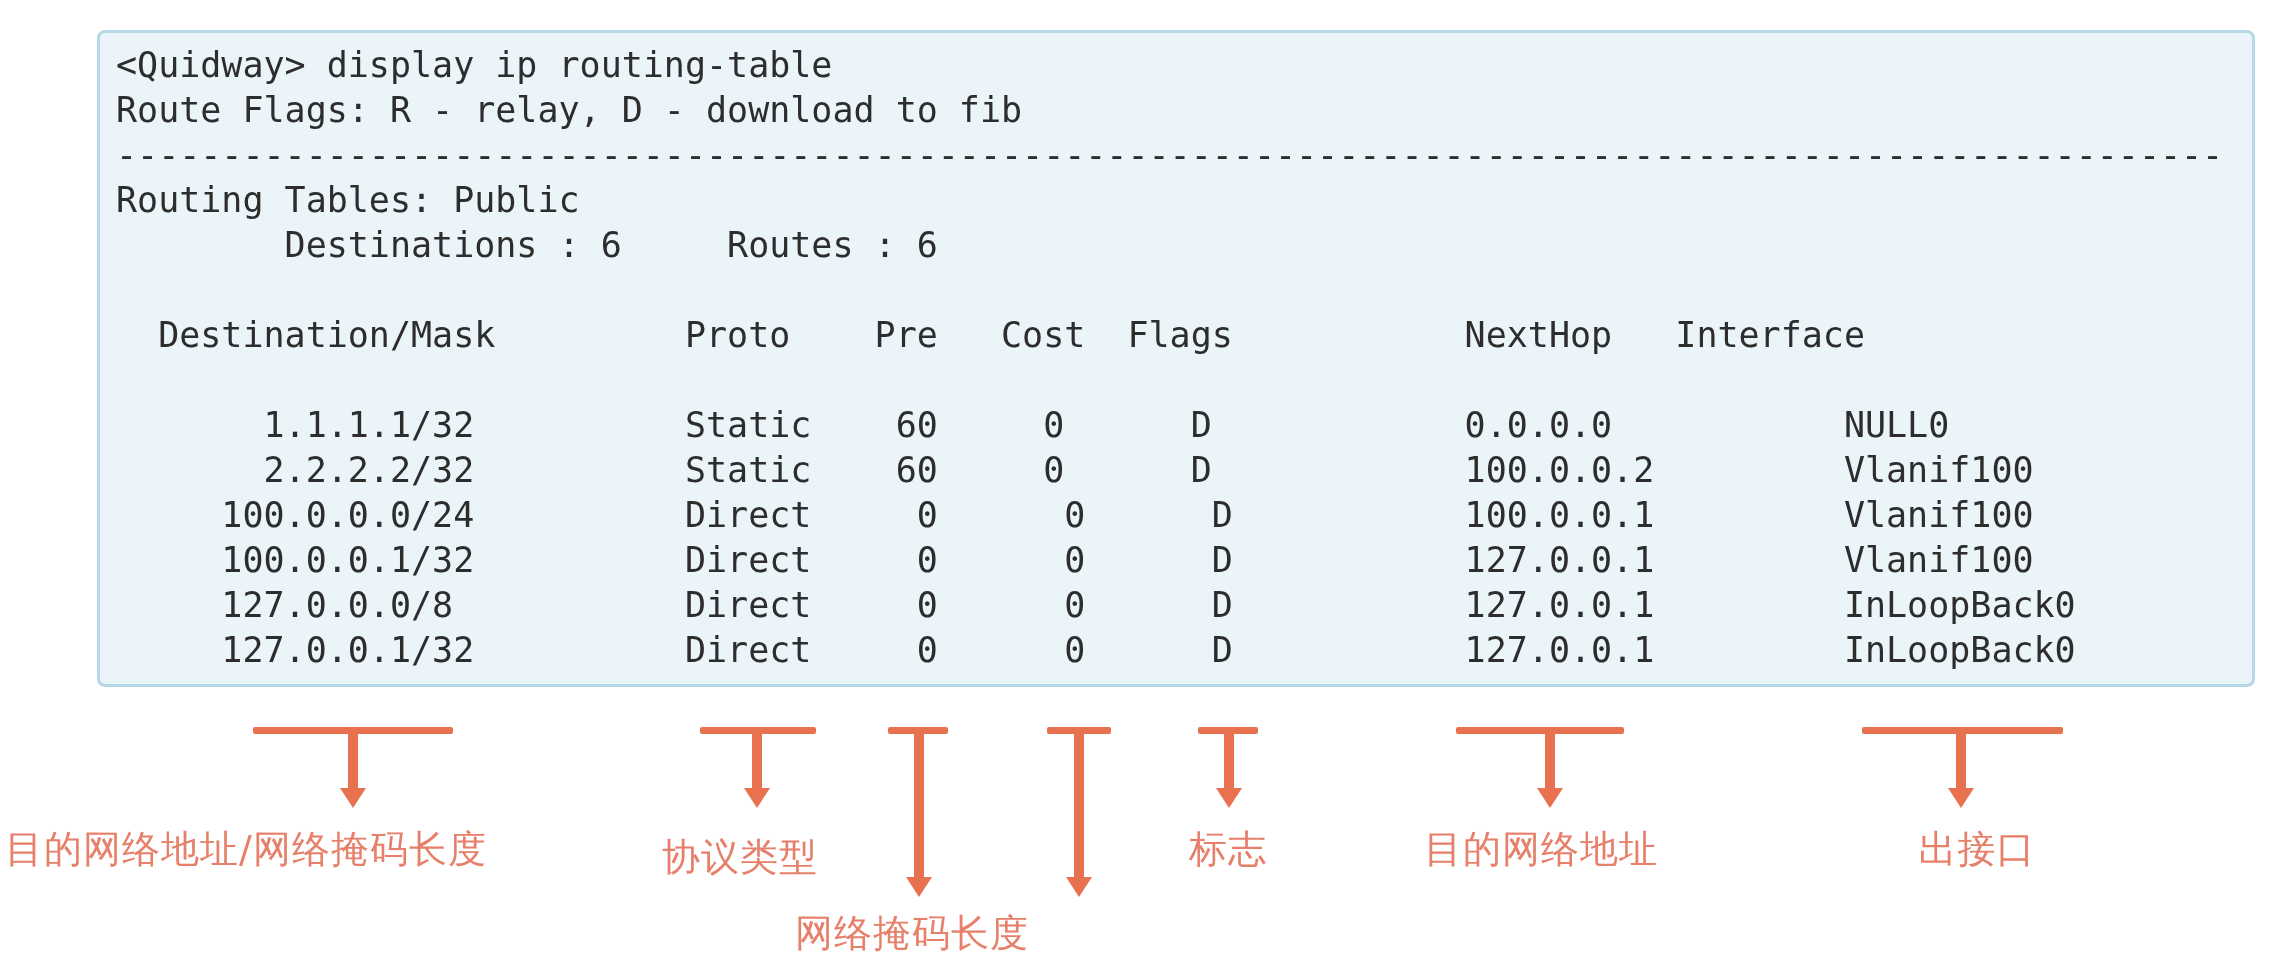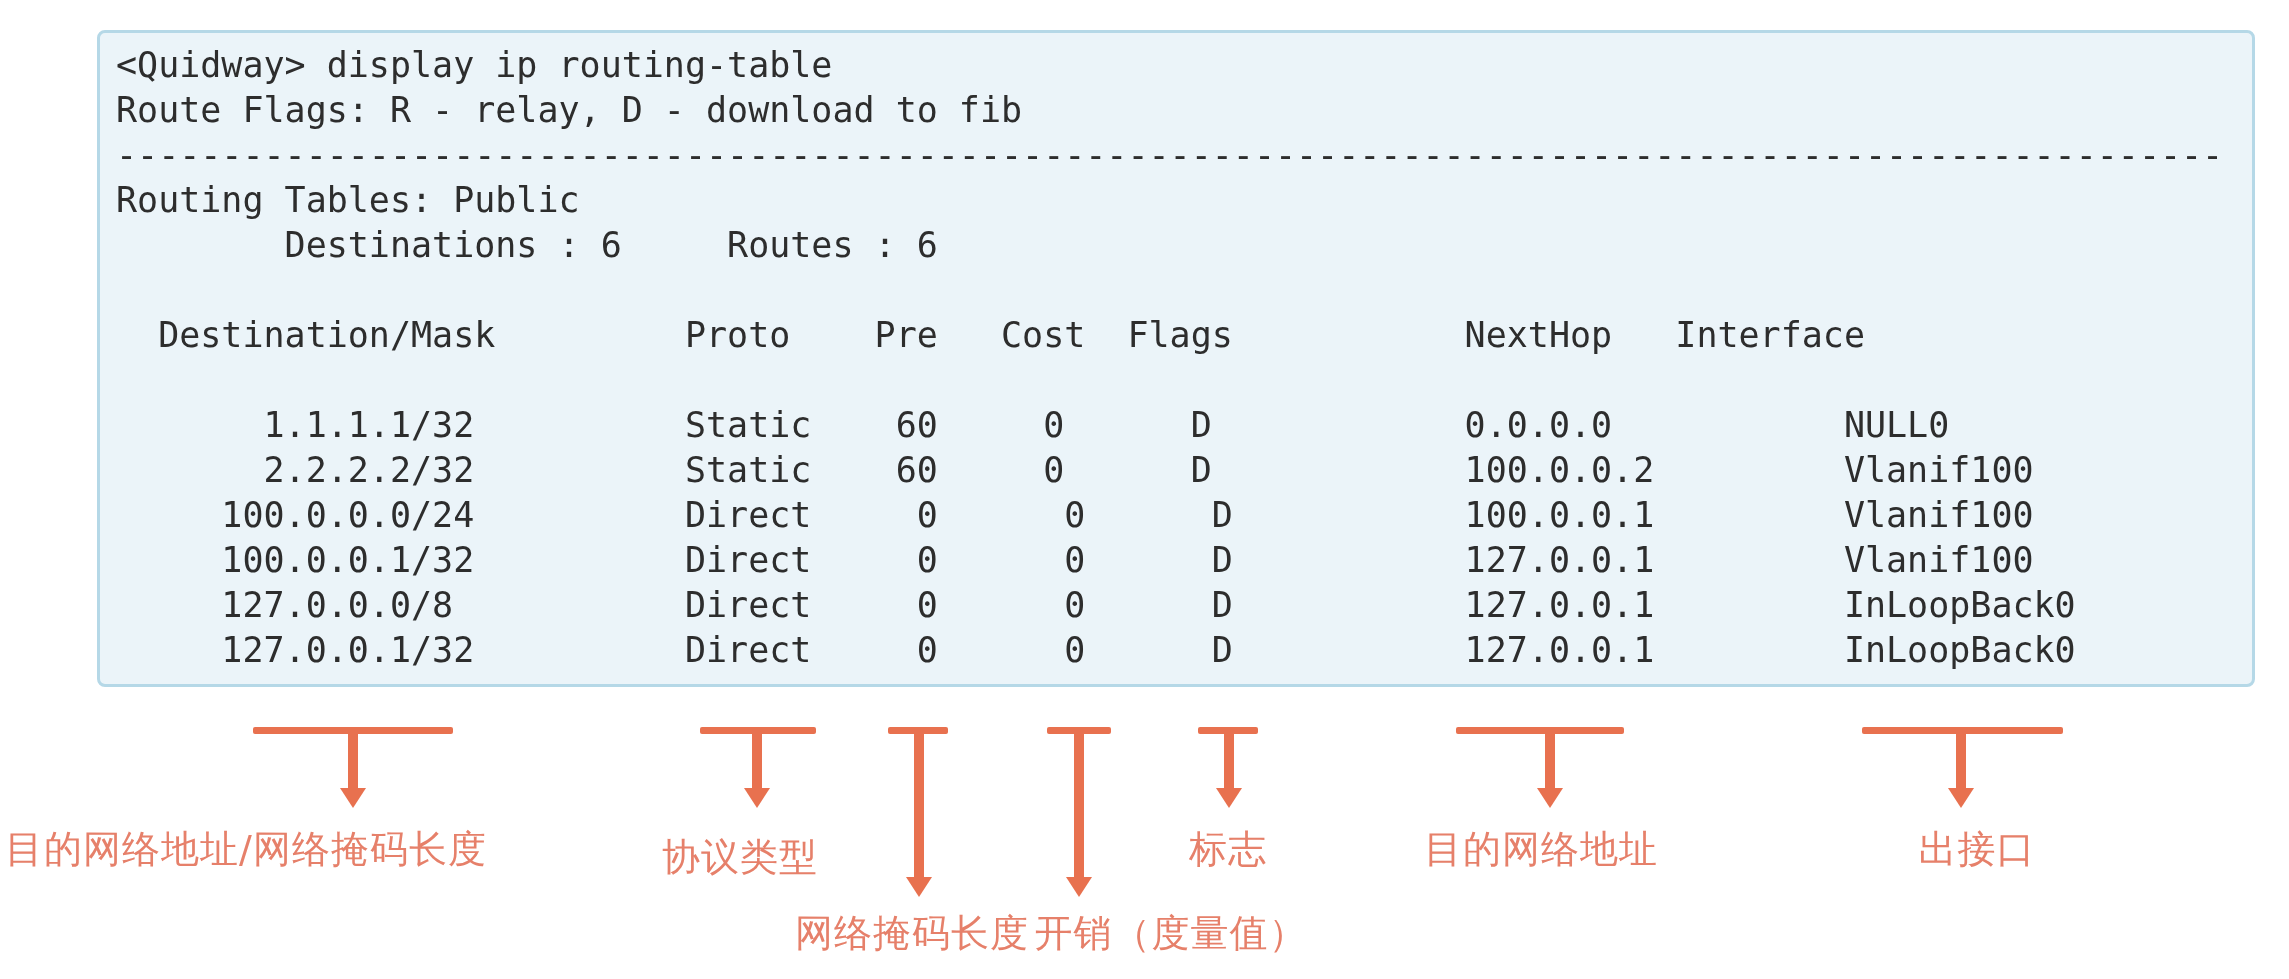--- a/index.html
+++ b/index.html
@@ -68,21 +68,20 @@
       <div class="ann">
         <div class="bar" style="left:888px;width:60px"></div>
         <div class="stem" style="left:914px;height:146px"></div>
         <div class="head" style="left:906px;top:877px"></div>
         <div class="ann-label" style="left:512px;top:908px">网络掩码长度</div>
       </div>
       <div class="ann">
         <div class="bar" style="left:1047px;width:64px"></div>
         <div class="stem" style="left:1074px;height:146px"></div>
         <div class="head" style="left:1066px;top:877px"></div>
-        <div class="ann-label" style="left:771px;top:908px">开销（度量值）</div>
       </div>
       <div class="ann">
         <div class="bar" style="left:1198px;width:60px"></div>
         <div class="stem" style="left:1224px;height:57px"></div>
         <div class="head" style="left:1216px;top:788px"></div>
         <div class="ann-label" style="left:828px;top:824px">标志</div>
       </div>
       <div class="ann">
         <div class="bar" style="left:1456px;width:168px"></div>
         <div class="stem" style="left:1545px;height:57px"></div>

